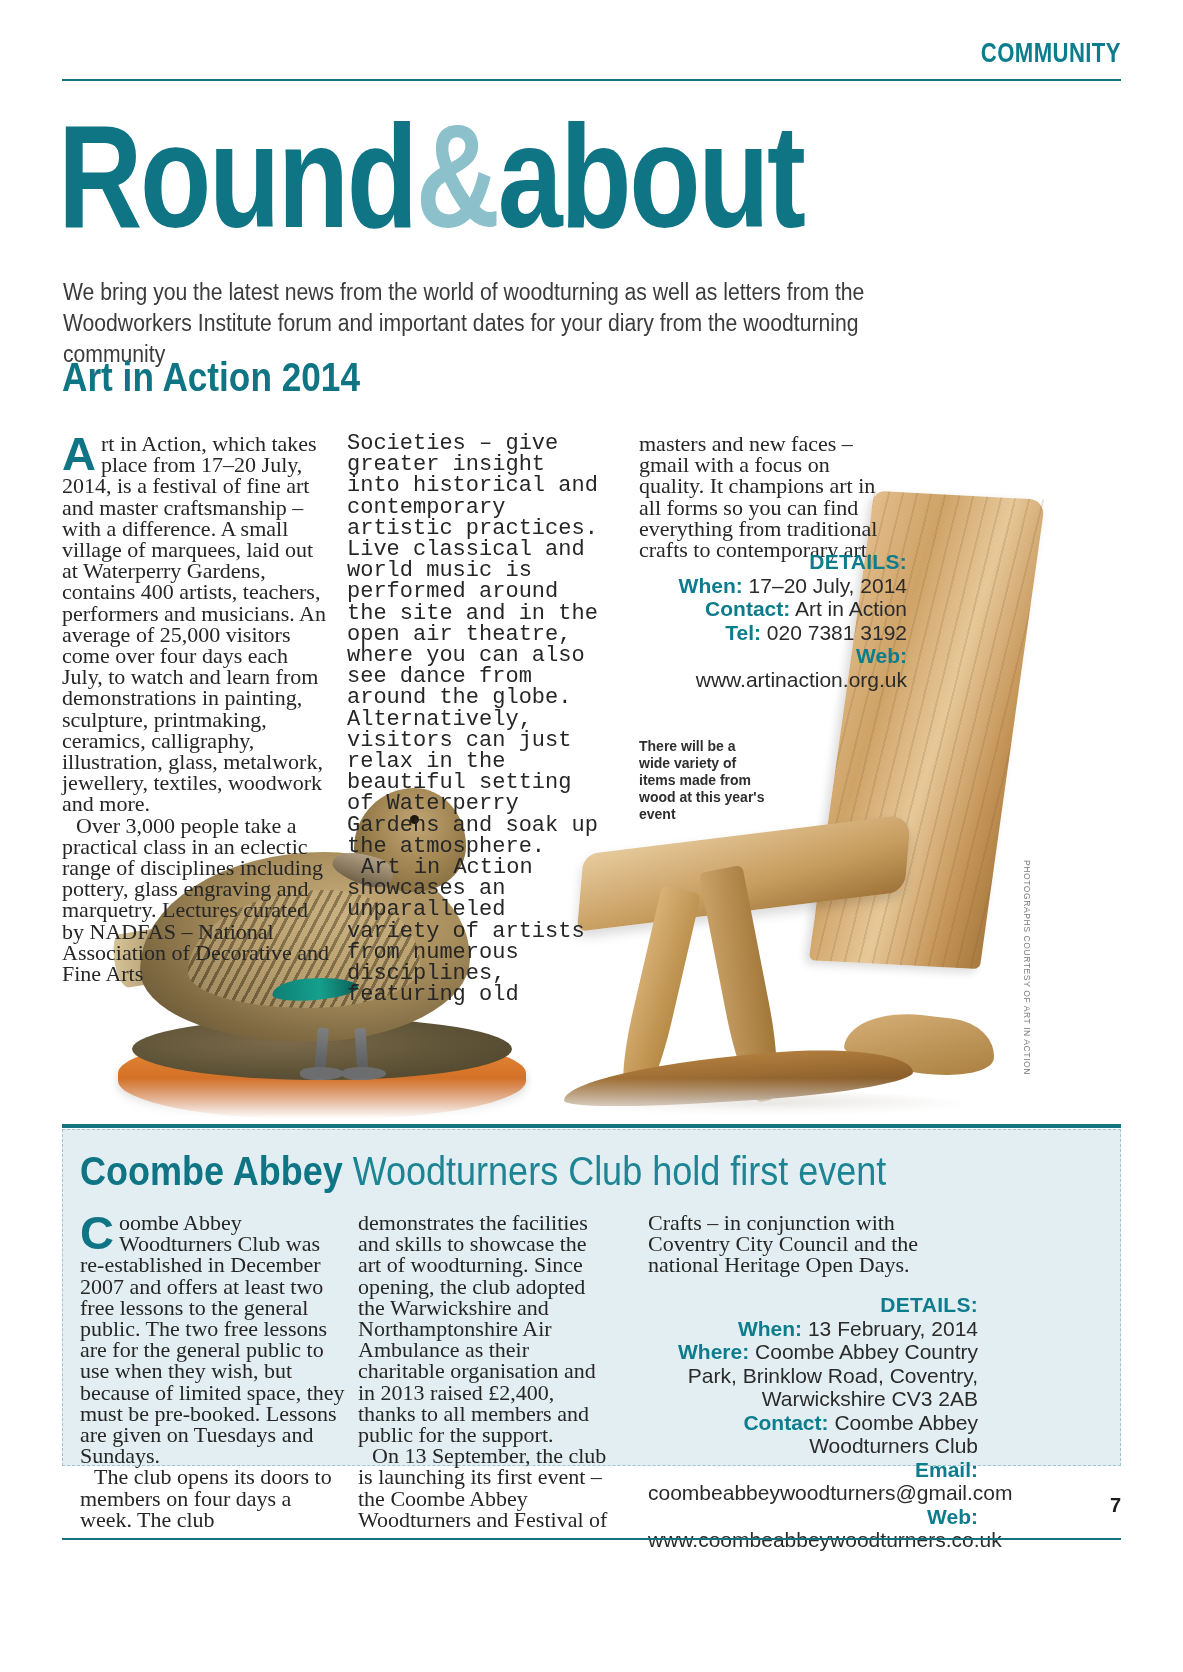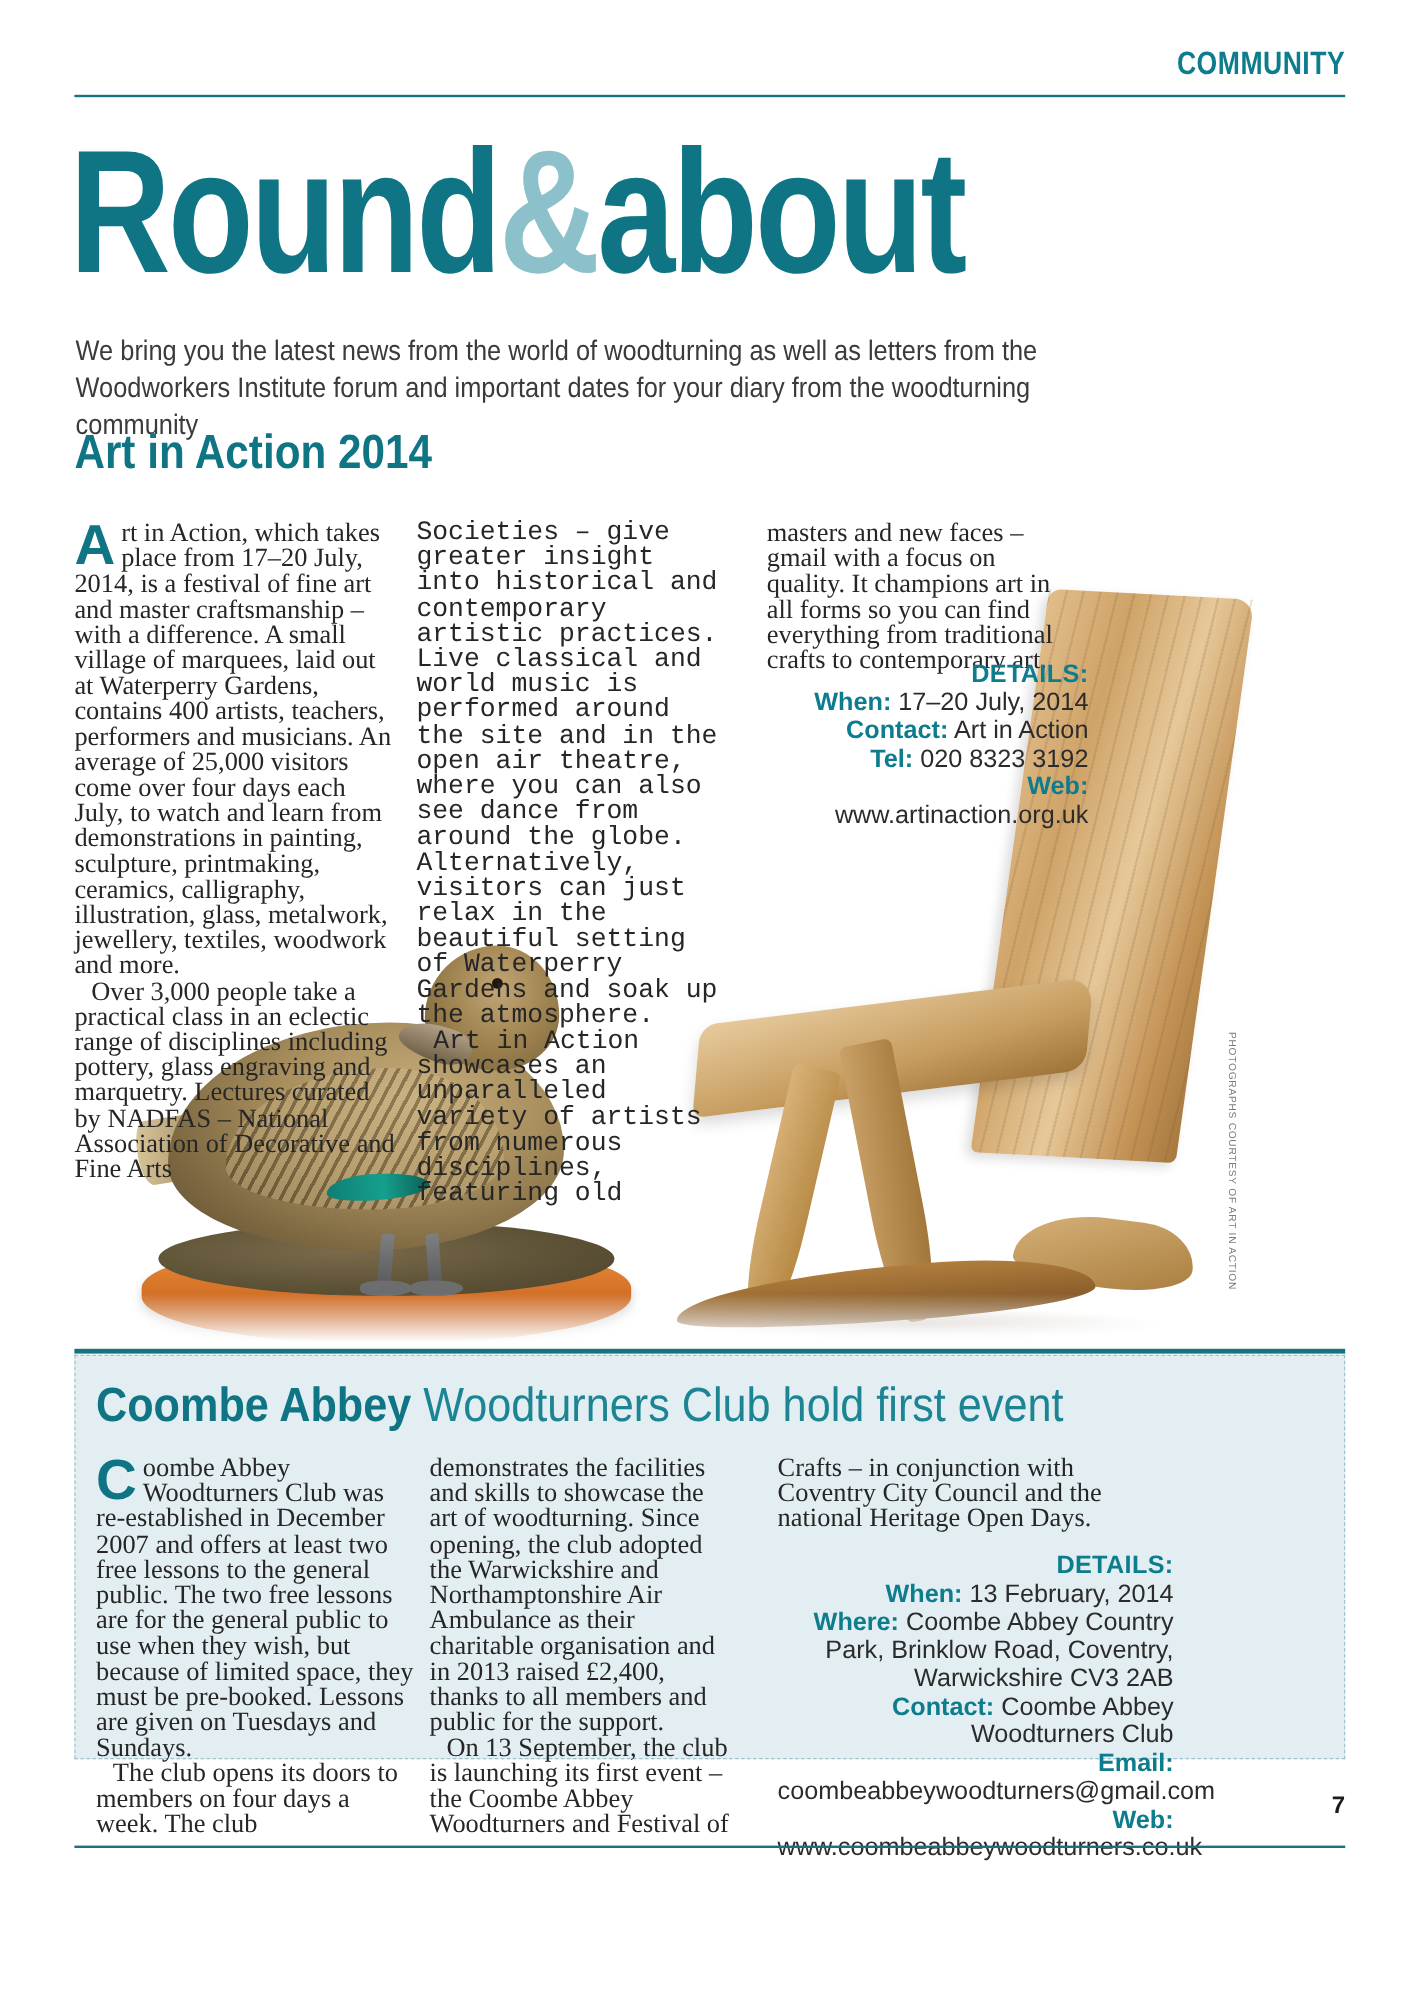--- a/index.html
+++ b/index.html
@@ -396,25 +396,26 @@
     <p>masters and new faces – gmail with a focus on quality. It champions art in all forms so you can find everything from traditional crafts to contemporary art.</p>
   </div>
 
   <div class="details" id="a1details">
     <div class="d-title">DETAILS:</div>
     <div><span class="lbl">When:</span>
       <span>17–20 July, 2014</span></div>
     <div><span class="lbl">Contact:</span>
       <span>Art in Action</span></div>
     <div><span class="lbl">Tel:</span>
-      <span>020 8323 3192</span></div>
+      <span>020 7381 3192</span></div>
     <div><span class="lbl">Web:</span>
       <span>www.artinaction.org.uk</span></div>
   </div>
 
+  <div class="photo-caption">There will be a wide variety of items made from wood at this year's event</div>
   <div class="credit">PHOTOGRAPHS COURTESY OF ART IN ACTION</div>
 
   <div class="rule-teal"></div>
   <div class="panel"></div>
 
   <div class="sec-head-2"><span class="strong">Coombe Abbey</span><span> Woodturners Club hold first event</span></div>
 
   <div class="col" id="a2c1">
     <p class="dropcap">Coombe Abbey Woodturners Club was re-established in December 2007 and offers at least two free lessons to the general public. The two free lessons are for the general public to use when they wish, but because of limited space, they must be pre-booked. Lessons are given on Tuesdays and Sundays.</p>
     <p>The club opens its doors to members on four days a week. The club</p>

